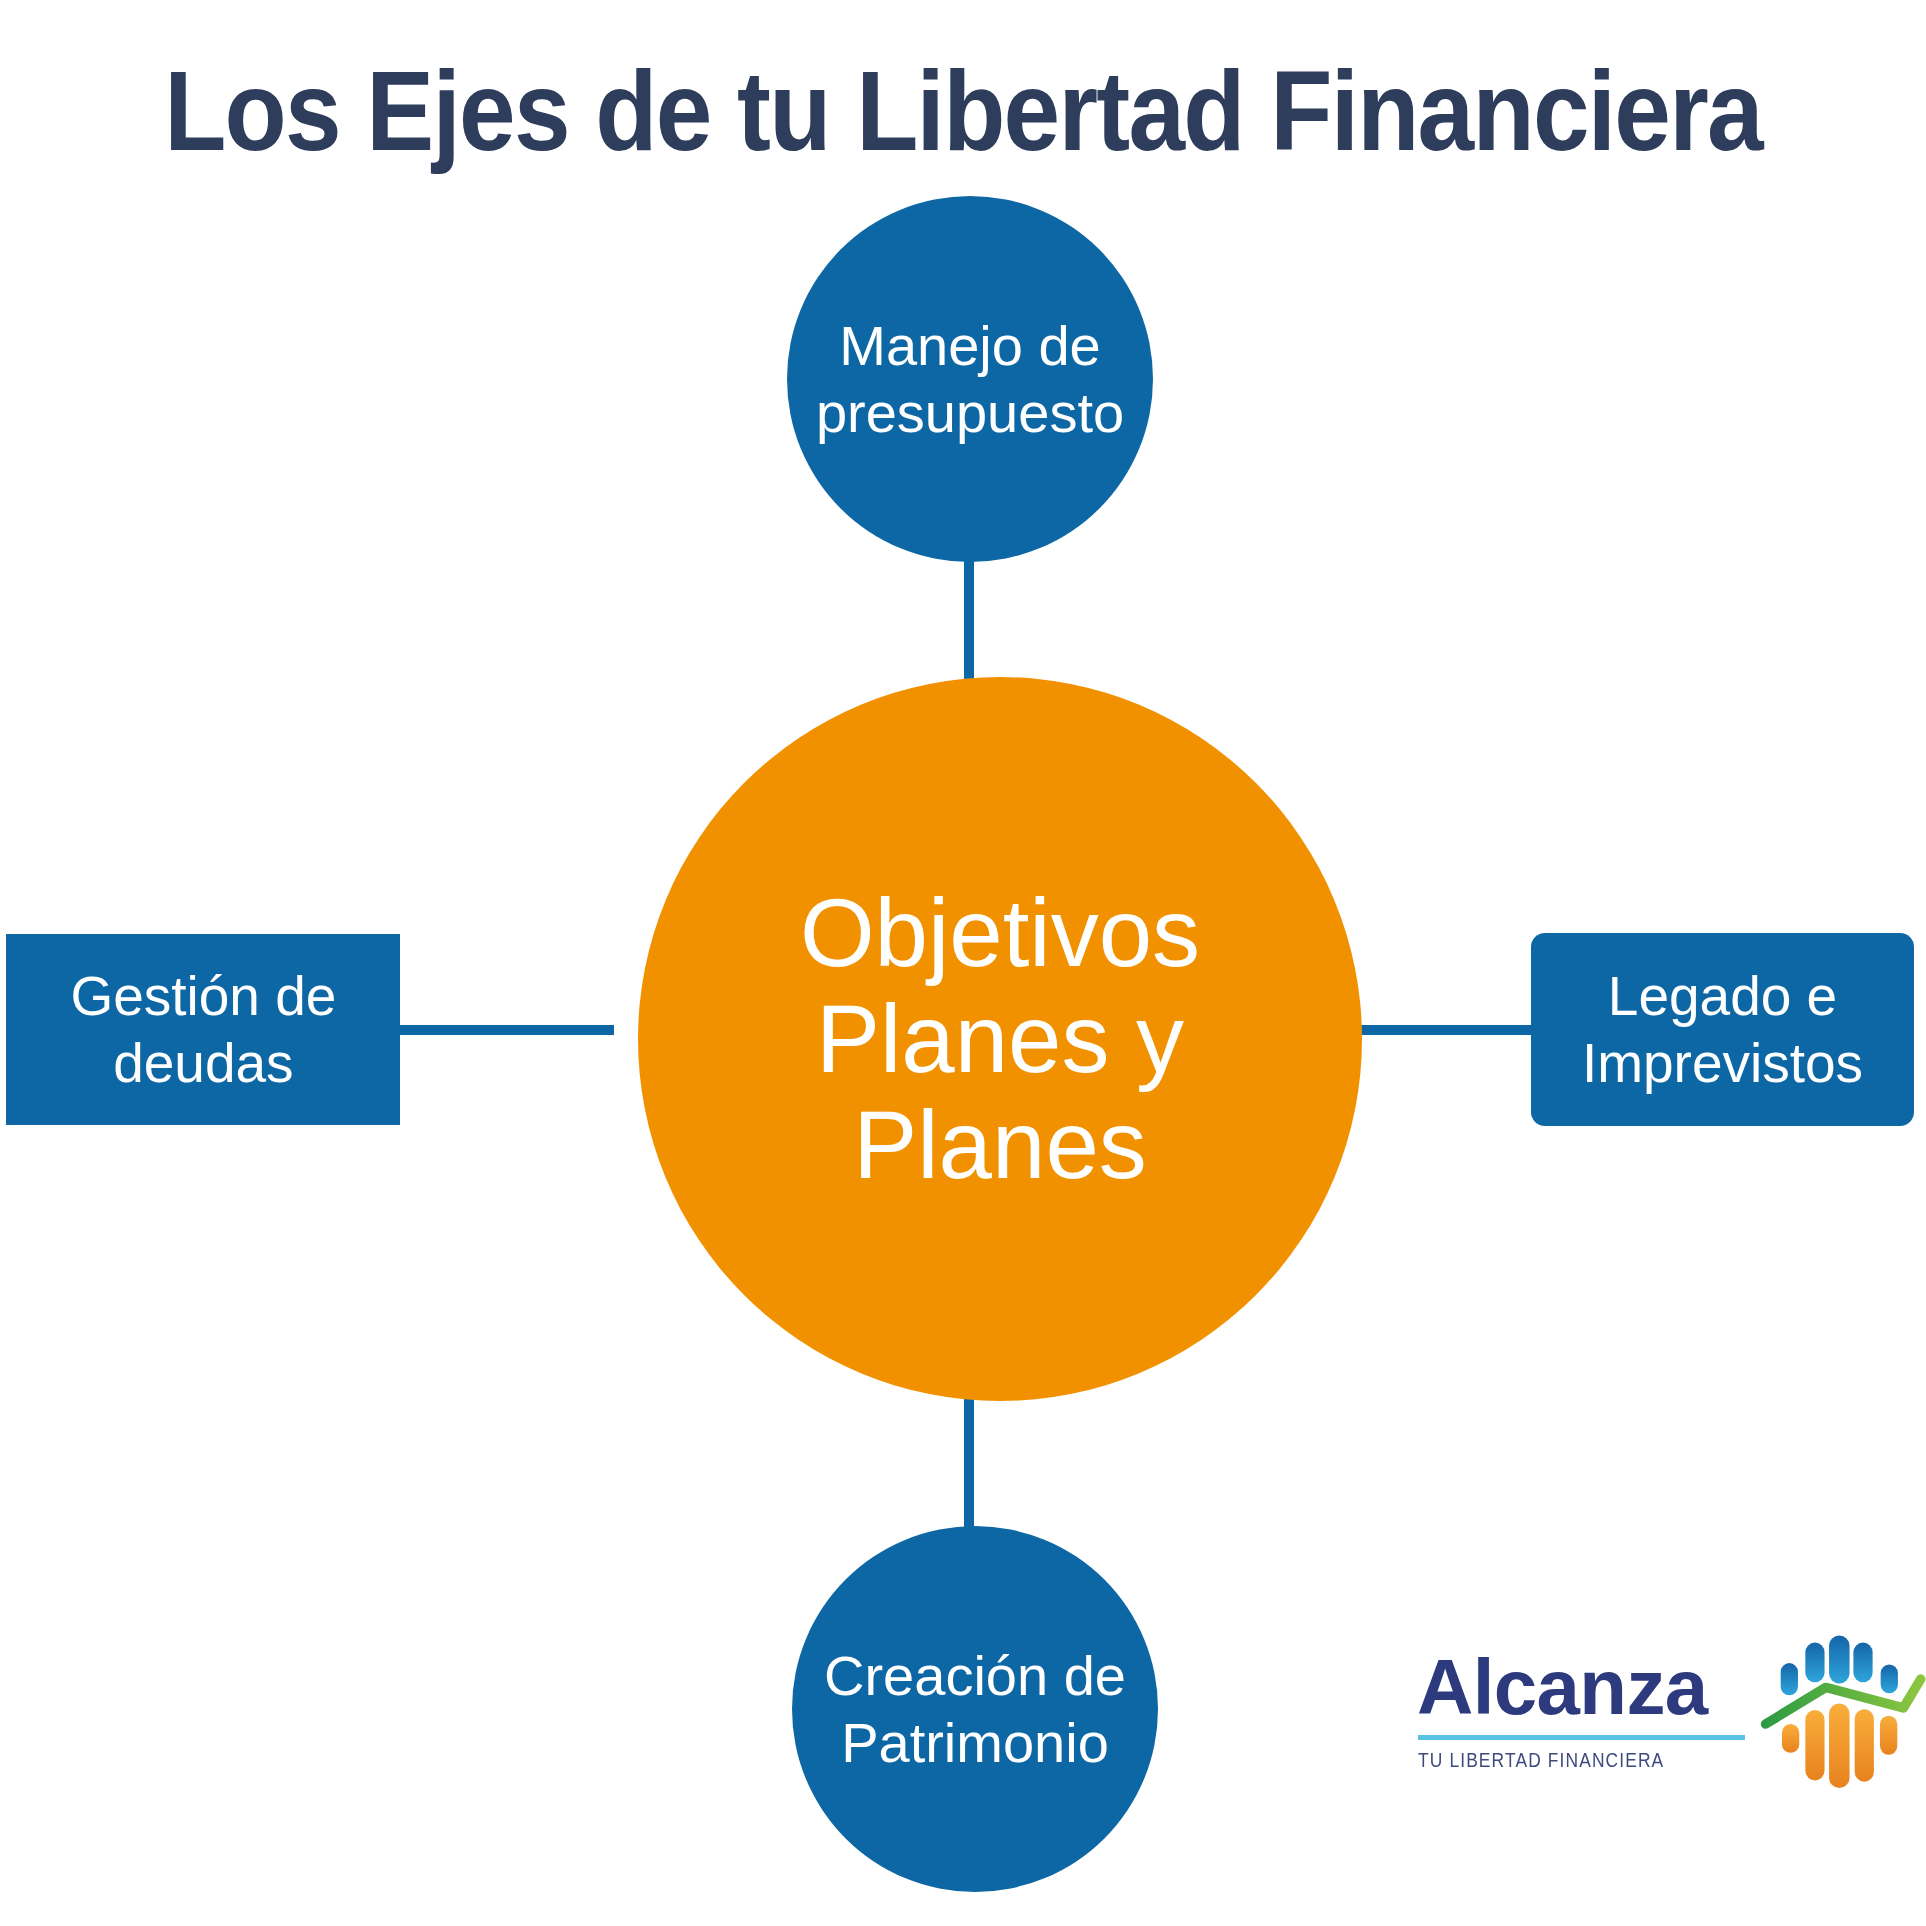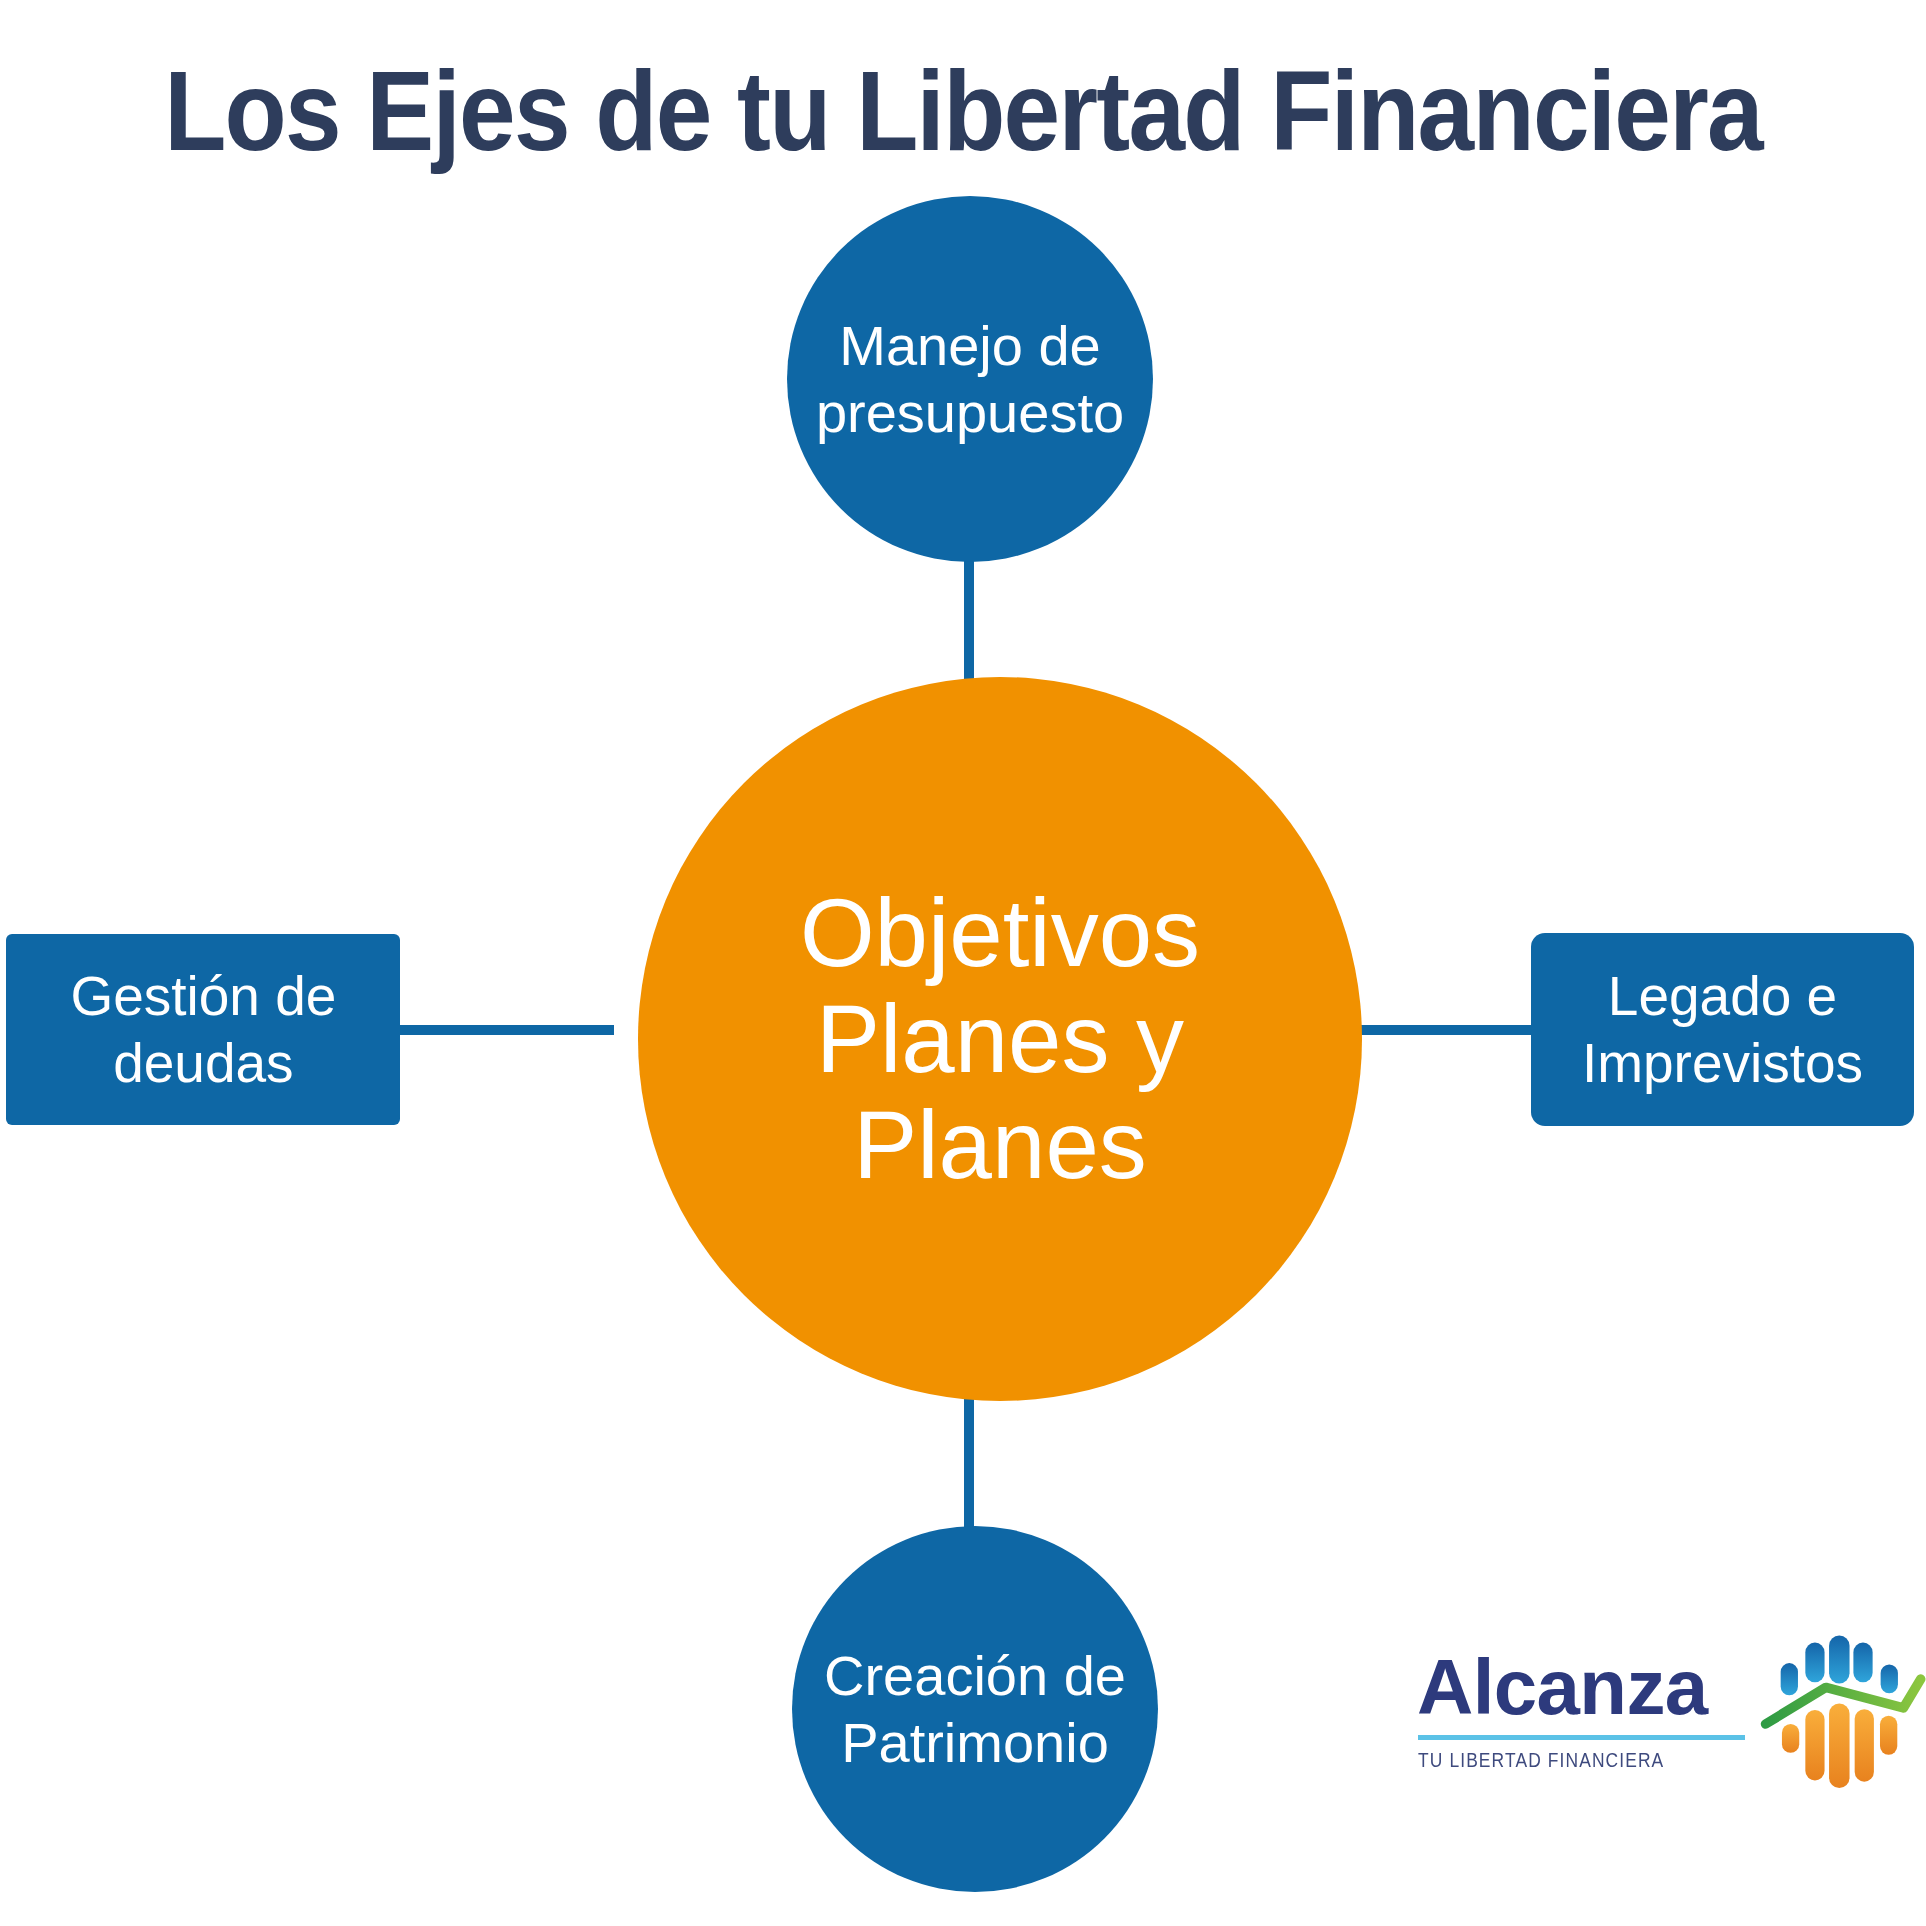--- a/index.html
+++ b/index.html
@@ -51,21 +51,21 @@
   .node span{display:block;}
   .circle{border-radius:50%;background:var(--node-blue);}
   .circle-top{left:787px;top:196px;width:366px;height:366px;font-size:56px;line-height:67px;}
   .circle-bottom{left:792px;top:1526px;width:366px;height:366px;font-size:56px;line-height:67px;}
   .circle-center{
     left:638px;top:677px;width:724px;height:724px;
     background:var(--center-orange);
     font-size:96px;line-height:106px;
   }
   .box{background:var(--node-blue);font-size:55px;line-height:67px;}
-  .box-left{left:6.4px;top:934px;width:394px;height:191px;border-radius:6px;}
+  .box-left{left:6.4px;top:934px;width:394px;height:191px;}
   .box-right{left:1531px;top:933px;width:383px;height:193px;border-radius:14px;}
   .logo{position:absolute;left:1397px;top:1633px;width:514px;height:193px;z-index:2;margin-left:20px;}
   .brand{
     position:absolute;left:0;top:14.8px;
     font-size:78px;font-weight:700;letter-spacing:-0.6px;
     color:var(--brand-navy);line-height:1;white-space:nowrap;
   }
   .brand-rule{position:absolute;left:1.3px;top:102px;width:327px;height:4.5px;background:var(--rule-light-blue);}
   .brand-tagline{
     position:absolute;left:1.3px;top:115px;

